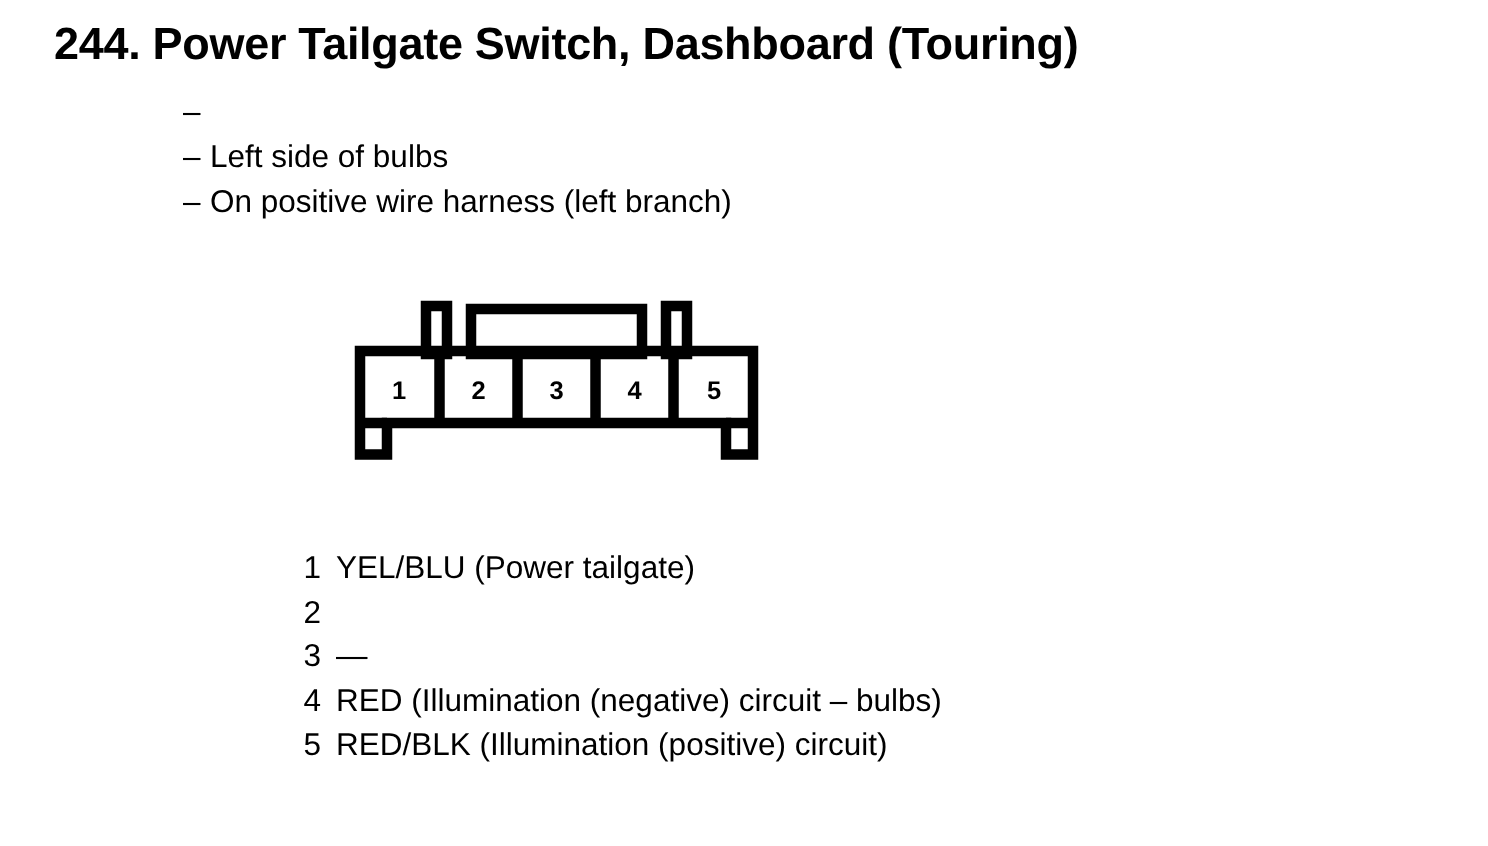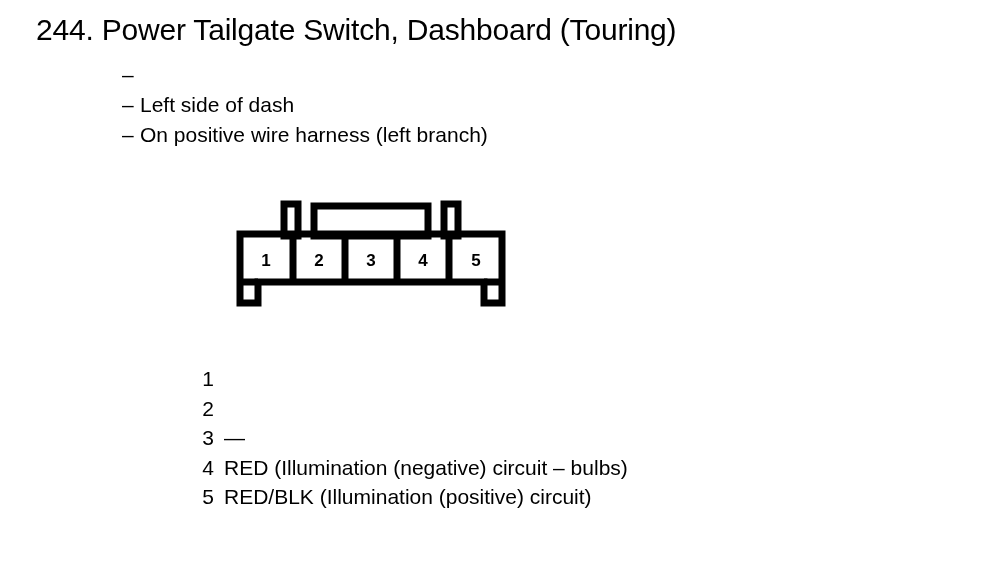--- a/index.html
+++ b/index.html
@@ -17,21 +17,21 @@
     color: #000000;
     -webkit-font-smoothing: none;
   }
 
   
   #page-title {
     position: absolute;
     left: 36px;
     top: 12px;
     font-size: 30px;
-    font-weight: normal;
+    font-weight: bold;
     line-height: 36px;
     letter-spacing: -0.2px;
     white-space: nowrap;
   }
 
   
   #note-list {
     position: absolute;
     left: 122px;
     top: 60px;
@@ -94,21 +94,21 @@
 <body>
 
 <div id="page-title">244. Power Tailgate Switch, Dashboard (Touring)</div>
 
 <div id="note-list">
   <div class="note-row">
     <span class="note-dash">–</span>
   </div>
   <div class="note-row">
     <span class="note-dash">–</span>
-    <span class="note-text">Left side of dash</span>
+    <span class="note-text">Left side of bulbs</span>
   </div>
   <div class="note-row">
     <span class="note-dash">–</span>
     <span class="note-text">On positive wire harness (left branch)</span>
   </div>
 </div>
 
 <div id="connector">
   <svg class="conn-svg" width="270" height="110" viewBox="0 0 270 110">
 
@@ -143,20 +143,21 @@
     <text class="pin-num" x="83" y="66">2</text>
     <text class="pin-num" x="135" y="66">3</text>
     <text class="pin-num" x="187" y="66">4</text>
     <text class="pin-num" x="240" y="66">5</text>
   </svg>
 </div>
 
 <div id="pin-legend">
   <div class="pin-row">
     <span class="pin-index">1</span>
+    <span class="pin-desc">YEL/BLU (Power tailgate)</span>
   </div>
   <div class="pin-row">
     <span class="pin-index">2</span>
   </div>
   <div class="pin-row">
     <span class="pin-index">3</span>
     <span class="pin-desc">—</span>
   </div>
   <div class="pin-row">
     <span class="pin-index">4</span>

